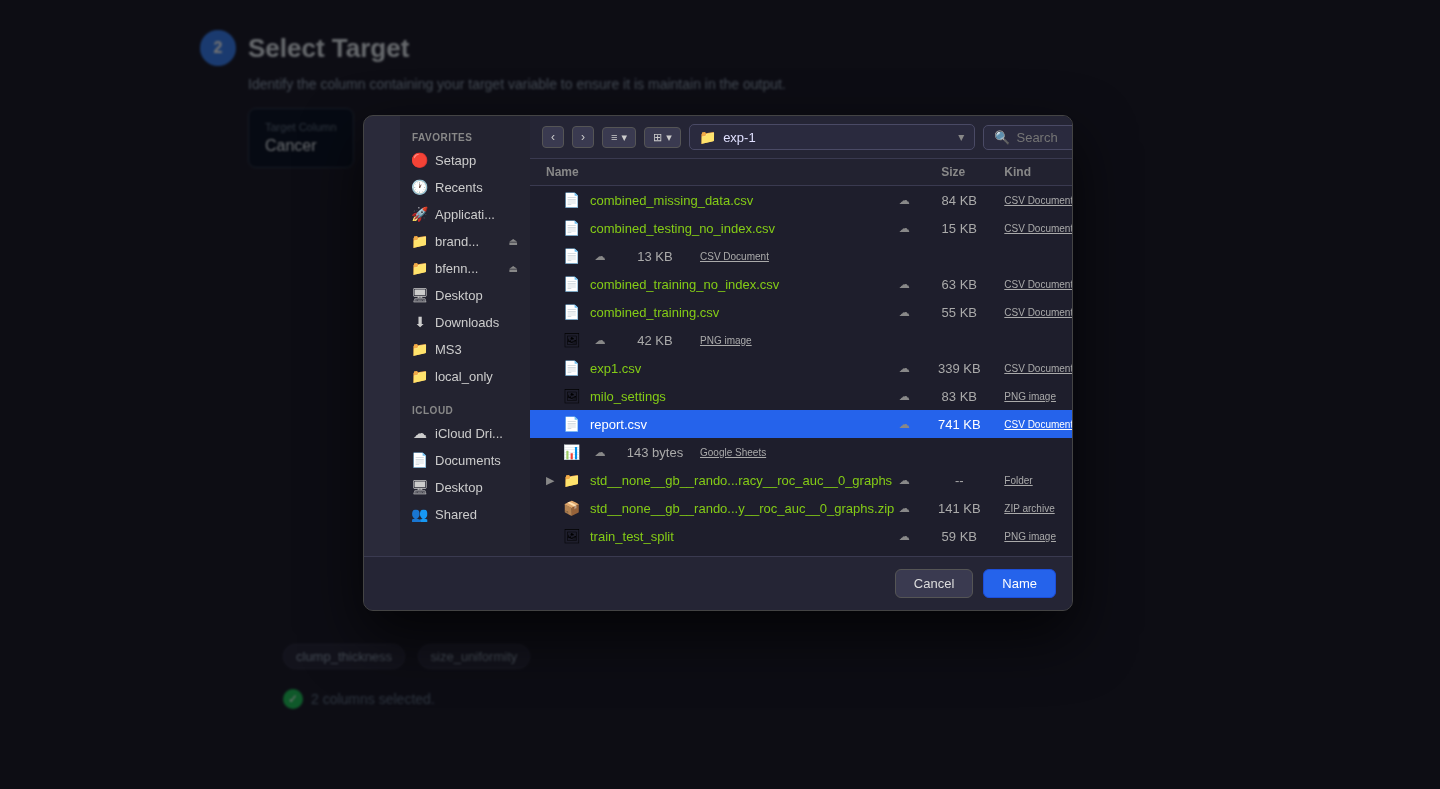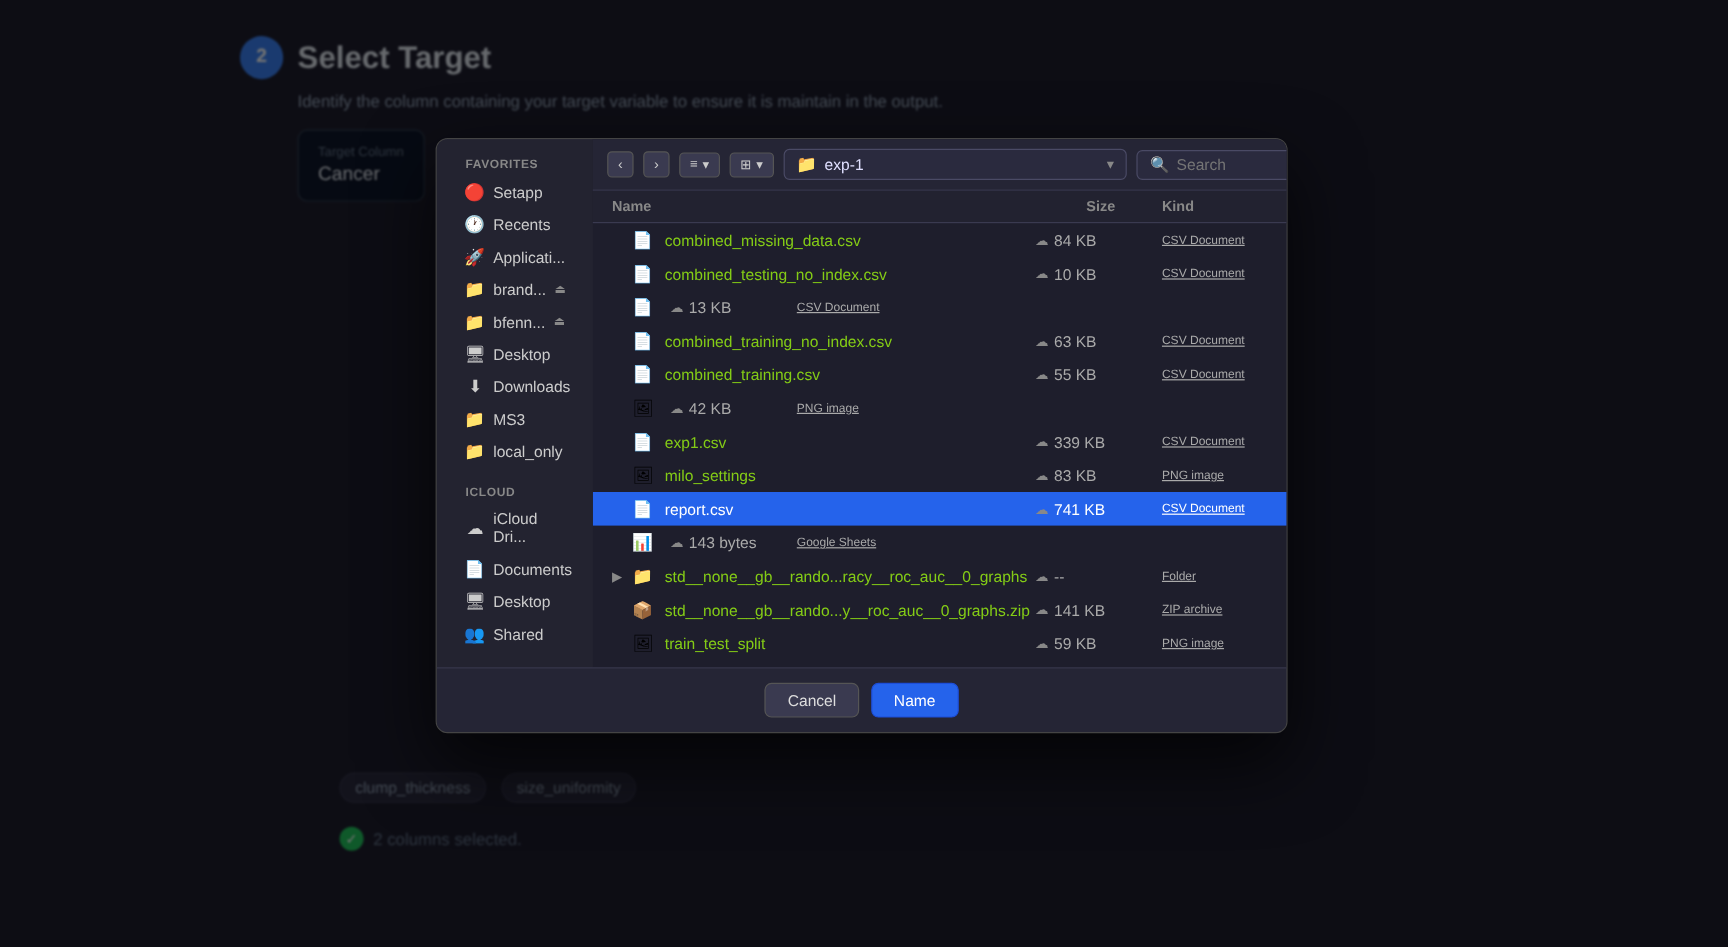--- a/index.html
+++ b/index.html
@@ -101,22 +101,23 @@
 
     
     .dialog-inner {
       display: flex;
       height: 440px;
     }
 
     .sidebar {
       width: 130px;
       background: #232330;
-      padding: 16px 16px;
+      padding: 16px 4px;
       flex-shrink: 0;
+      margin-left: 36px;
     }
 
     .sidebar-section-label {
       color: #888;
       font-size: 10px;
       font-weight: 600;
       text-transform: uppercase;
       letter-spacing: 0.5px;
       padding: 0 8px;
       margin-bottom: 4px;
@@ -264,34 +265,34 @@
       margin-right: 8px;
       flex-shrink: 0;
       display: flex;
       align-items: center;
       justify-content: center;
       font-size: 14px;
     }
 
     .file-name { flex: 1; color: #84cc16; font-size: 13px; }
     .cloud-icon { width: 20px; color: #888; font-size: 11px; text-align: center; }
-    .file-size { width: 90px; color: #aaa; font-size: 13px; text-align: left; }
+    .file-size { width: 90px; color: #aaa; font-size: 13px; text-align: center; }
     .file-kind { width: 120px; color: #aaa; font-size: 10px; text-decoration: underline; }
 
     .folder-arrow {
       width: 12px;
       color: #888;
       font-size: 11px;
       margin-right: 4px;
     }
 
     
     .dialog-footer {
       display: flex;
-      justify-content: center;
+      justify-content: flex-end;
       gap: 10px;
       padding: 12px 16px;
       background: #252535;
       border-top: 1px solid #3a3a50;
     }
 
     .btn-cancel {
       background: #3a3a50;
       border: 1px solid #555;
       border-radius: 6px;
@@ -489,21 +490,21 @@
       <span class="file-name">combined_missing_data.csv</span>
       <span class="cloud-icon">☁</span>
       <span class="file-size">84 KB</span>
       <span class="file-kind">CSV Document</span>
     </div>
           <div class="file-row">
       <span class="folder-arrow"></span>
       <span class="file-icon">📄</span>
       <span class="file-name">combined_testing_no_index.csv</span>
       <span class="cloud-icon">☁</span>
-      <span class="file-size">10 KB</span>
+      <span class="file-size">15 KB</span>
       <span class="file-kind">CSV Document</span>
     </div>
           <div class="file-row">
       <span class="folder-arrow"></span>
       <span class="file-icon">📄</span>
       <span class="cloud-icon">☁</span>
       <span class="file-size">13 KB</span>
       <span class="file-kind">CSV Document</span>
     </div>
           <div class="file-row">

